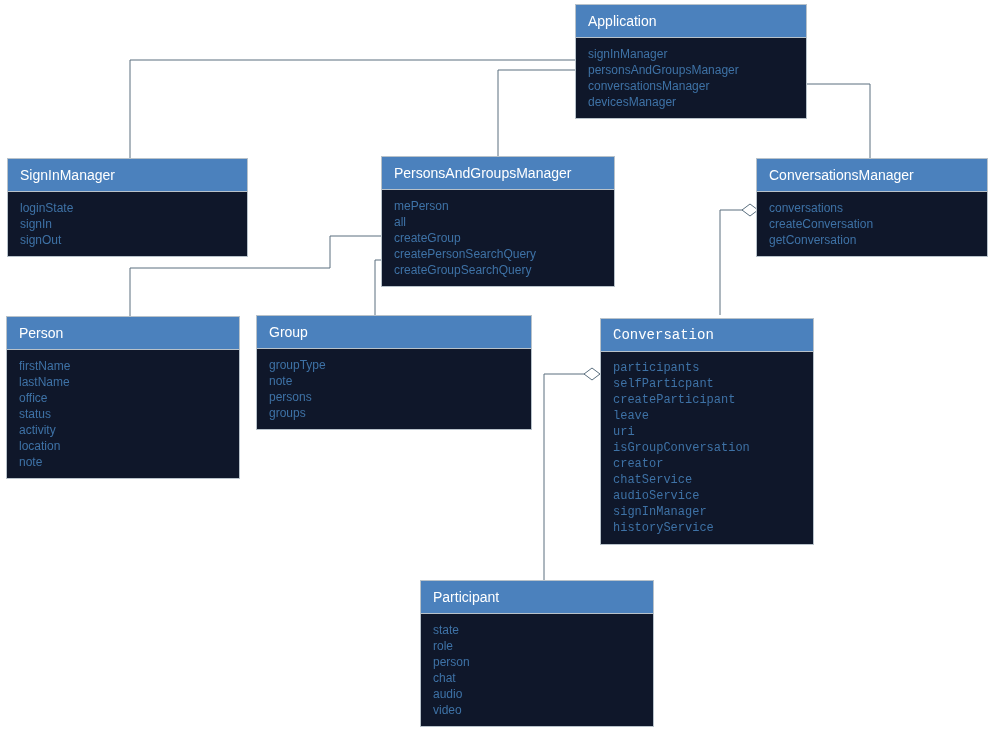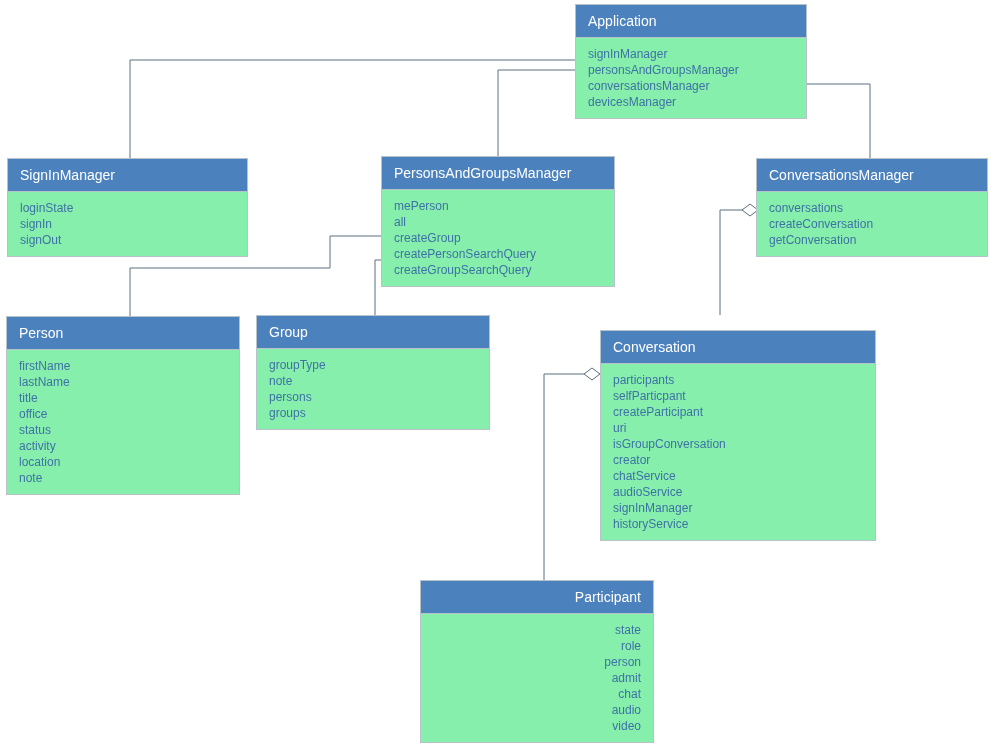--- a/index.html
+++ b/index.html
@@ -10,21 +10,21 @@
     font-size: 13px;
   }
   .canvas {
     position: relative;
     width: 994px;
     height: 745px;
   }
   .class-box {
     position: absolute;
     border: 1px solid #b8c2ca;
-    background: #86efac;
+    background: #0f172a;
   }
   .class-title {
     background: #4b81bd;
     color: #ffffff;
     padding: 8px 12px;
     font-weight: 400;
     font-size: 14px;
     border-bottom: 1px solid #b8c2ca;
   }
   .class-body {
@@ -117,61 +117,60 @@
       <div class="member">createConversation</div>
       <div class="member">getConversation</div>
     </div>
   </div>
 
   <div class="class-box" style="left:6px; top:316px; width:234px;">
     <div class="class-title">Person</div>
     <div class="class-body">
       <div class="member">firstName</div>
       <div class="member">lastName</div>
-      <div class="member">title</div>
       <div class="member">office</div>
       <div class="member">status</div>
       <div class="member">activity</div>
       <div class="member">location</div>
       <div class="member">note</div>
     </div>
   </div>
 
-  <div class="class-box" style="left:256px; top:315px; width:234px;">
+  <div class="class-box" style="left:256px; top:315px; width:276px;">
     <div class="class-title">Group</div>
     <div class="class-body">
       <div class="member">groupType</div>
       <div class="member">note</div>
       <div class="member">persons</div>
       <div class="member">groups</div>
     </div>
   </div>
 
-  <div class="class-box" style="left:600px; top:330px; width:276px;">
+  <div class="class-box" style="left:600px; top:318px; width:214px;font-family:Liberation Mono, monospace;">
     <div class="class-title">Conversation</div>
     <div class="class-body">
       <div class="member">participants</div>
       <div class="member">selfParticpant</div>
       <div class="member">createParticipant</div>
+      <div class="member">leave</div>
       <div class="member">uri</div>
       <div class="member">isGroupConversation</div>
       <div class="member">creator</div>
       <div class="member">chatService</div>
       <div class="member">audioService</div>
       <div class="member">signInManager</div>
       <div class="member">historyService</div>
     </div>
   </div>
 
-  <div class="class-box" style="left:420px; top:580px; width:234px;text-align:right;">
+  <div class="class-box" style="left:420px; top:580px; width:234px;">
     <div class="class-title">Participant</div>
     <div class="class-body">
       <div class="member">state</div>
       <div class="member">role</div>
       <div class="member">person</div>
-      <div class="member">admit</div>
       <div class="member">chat</div>
       <div class="member">audio</div>
       <div class="member">video</div>
     </div>
   </div>
 
 </div>
 
 </body></html>

